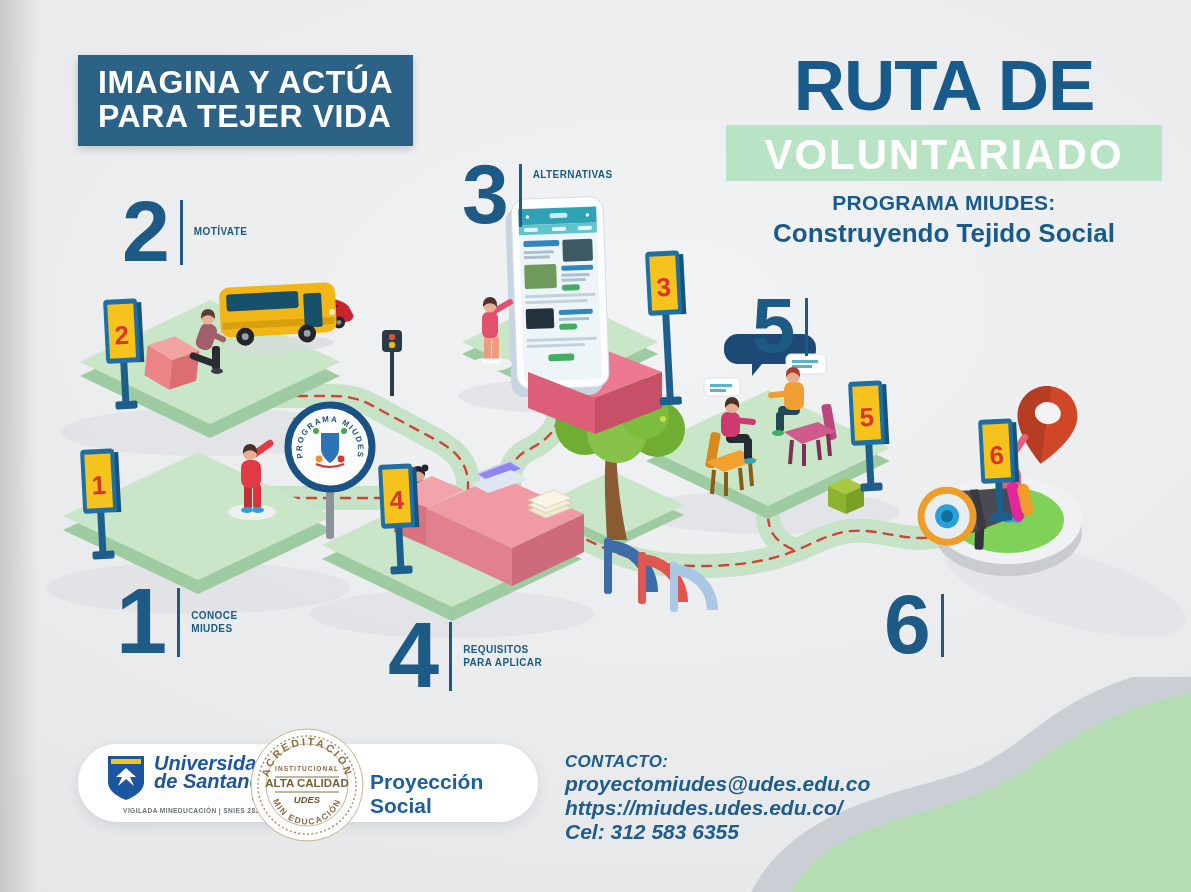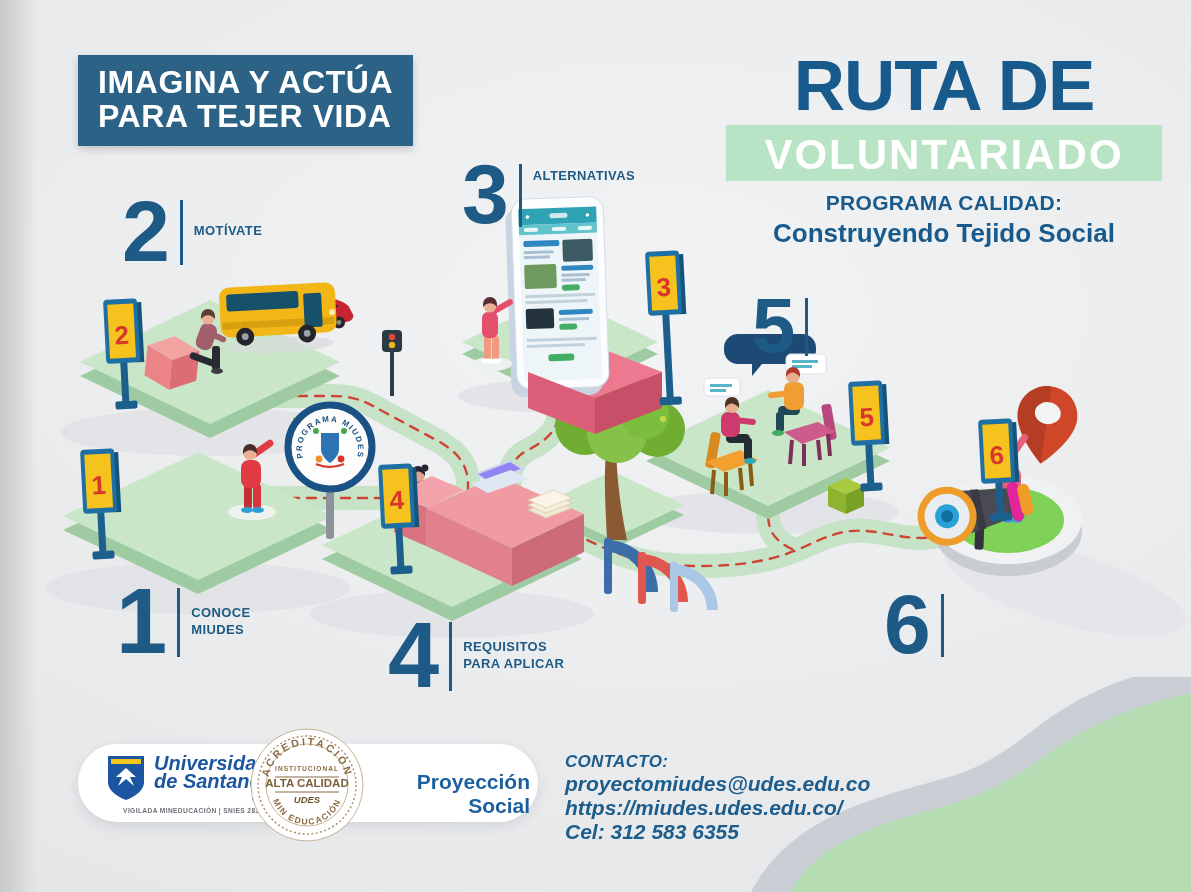--- a/index.html
+++ b/index.html
@@ -26,33 +26,33 @@
   .title-main{font-size:71px;font-weight:800;color:#185a8c;letter-spacing:-1px;line-height:.95;}
   .title-band{display:block;background:#b9e3c5;color:#fff;font-weight:800;font-size:42px;
     letter-spacing:2px;padding:9px 8px 5px 8px;margin-top:6px;line-height:1;}
   .title-program{margin-top:10px;font-size:21px;font-weight:800;color:#185a8c;letter-spacing:.3px;}
   .title-tagline{font-size:26px;font-weight:800;color:#185a8c;margin-top:3px;}
 
   
   .step{position:absolute;display:flex;align-items:stretch;color:#1d5a85;}
   .step-number{font-weight:800;line-height:.82;letter-spacing:-2px;}
   .step-rule{width:3px;background:#1d5a85;margin:4px 11px 2px 12px;}
-  .step-label{font-size:13px;font-weight:bold;letter-spacing:.4px;line-height:1.3;align-self:center;}
+  .step-label{font-size:10px;font-weight:bold;letter-spacing:.4px;line-height:1.3;align-self:center;}
   .step-label.top{align-self:flex-start;padding-top:8px;}
 
   
   .footer-pill{position:absolute;left:78px;top:744px;width:460px;height:78px;background:#fff;
     border-radius:42px;box-shadow:0 4px 12px rgba(70,80,90,.13);}
   .logo-block{position:absolute;left:28px;top:10px;display:flex;flex-direction:column;align-items:center;}
   .logo-row{display:flex;align-items:center;gap:8px;}
   .uni-names{color:#1c56a0;font-weight:800;font-style:italic;font-size:20px;line-height:.92;text-align:left;}
   .uni-acronym{font-size:9px;text-align:right;letter-spacing:1px;margin-top:2px;color:#1c56a0;font-weight:800;font-style:italic;}
   .vigilada{font-size:6.6px;color:#6d7279;letter-spacing:.4px;margin-top:4px;font-weight:bold;}
   .seal{position:absolute;left:170px;top:-18px;}
-  .dept{position:absolute;left:292px;top:26px;width:160px;text-align:right;
+  .dept{position:absolute;left:292px;top:26px;width:160px;text-align:left;
     color:#1b5f9e;font-weight:800;font-size:21px;}
   .contact{position:absolute;left:565px;top:752px;color:#1d5d8c;line-height:1.16;font-style:italic;}
   .contact .h{font-size:17px;font-weight:800;letter-spacing:.3px;}
   .contact .l{font-size:21px;font-weight:bold;}
 </style>
 </head>
 <body>
 
 <div class="poster">
 
@@ -434,21 +434,21 @@
   </svg>
 
   <div class="banner">
     <div>IMAGINA Y ACTÚA</div>
     <div>PARA TEJER VIDA</div>
   </div>
 
   <div class="title-block">
     <div class="title-main">RUTA DE</div>
     <span class="title-band">VOLUNTARIADO</span>
-    <div class="title-program">PROGRAMA CALIDAD:</div>
+    <div class="title-program">PROGRAMA MIUDES:</div>
     <div class="title-tagline">Construyendo Tejido Social</div>
   </div>
 
   <div class="step" style="left:116px;top:584px;">
     <div class="step-number" style="font-size:92px;">1</div>
     <div class="step-rule"></div>
     <div class="step-label">
       <div>CONOCE</div>
         <div style="font-weight:800">MIUDES</div>
     </div>

